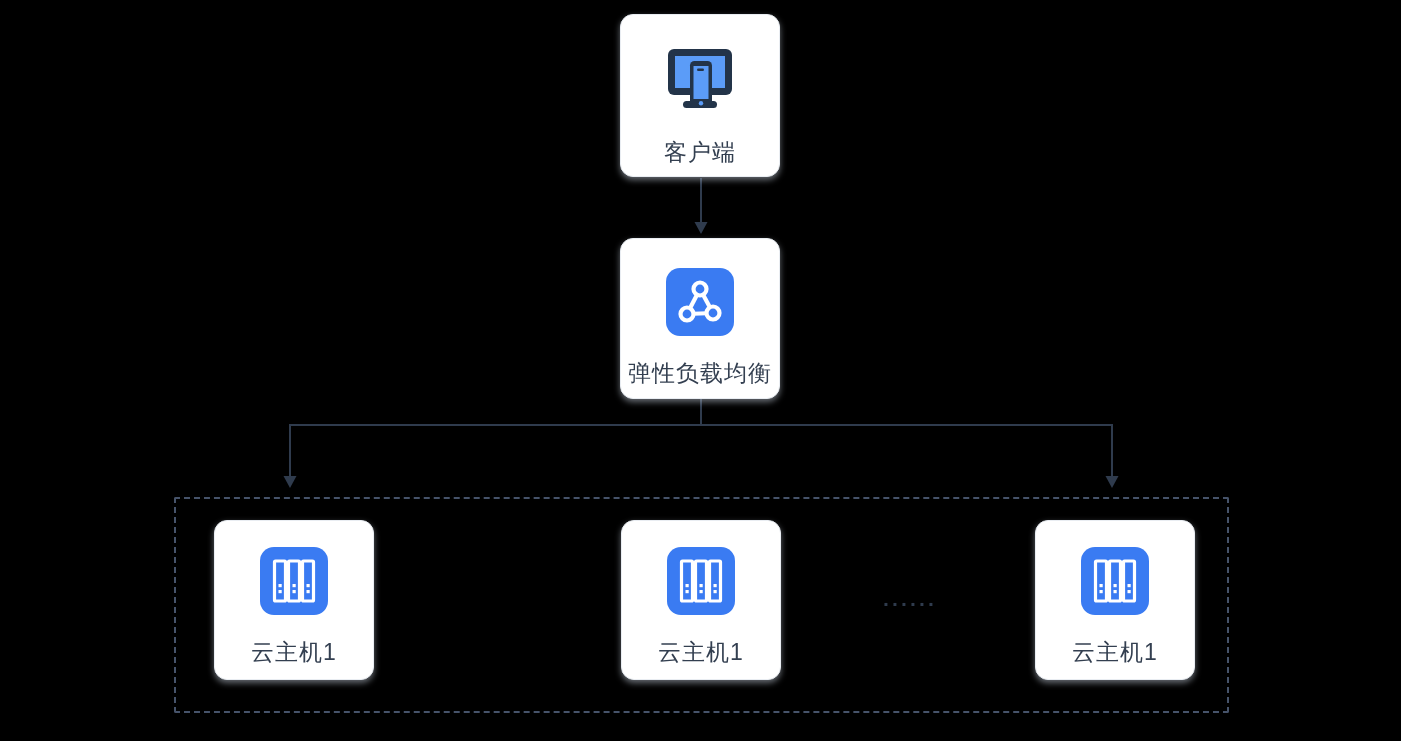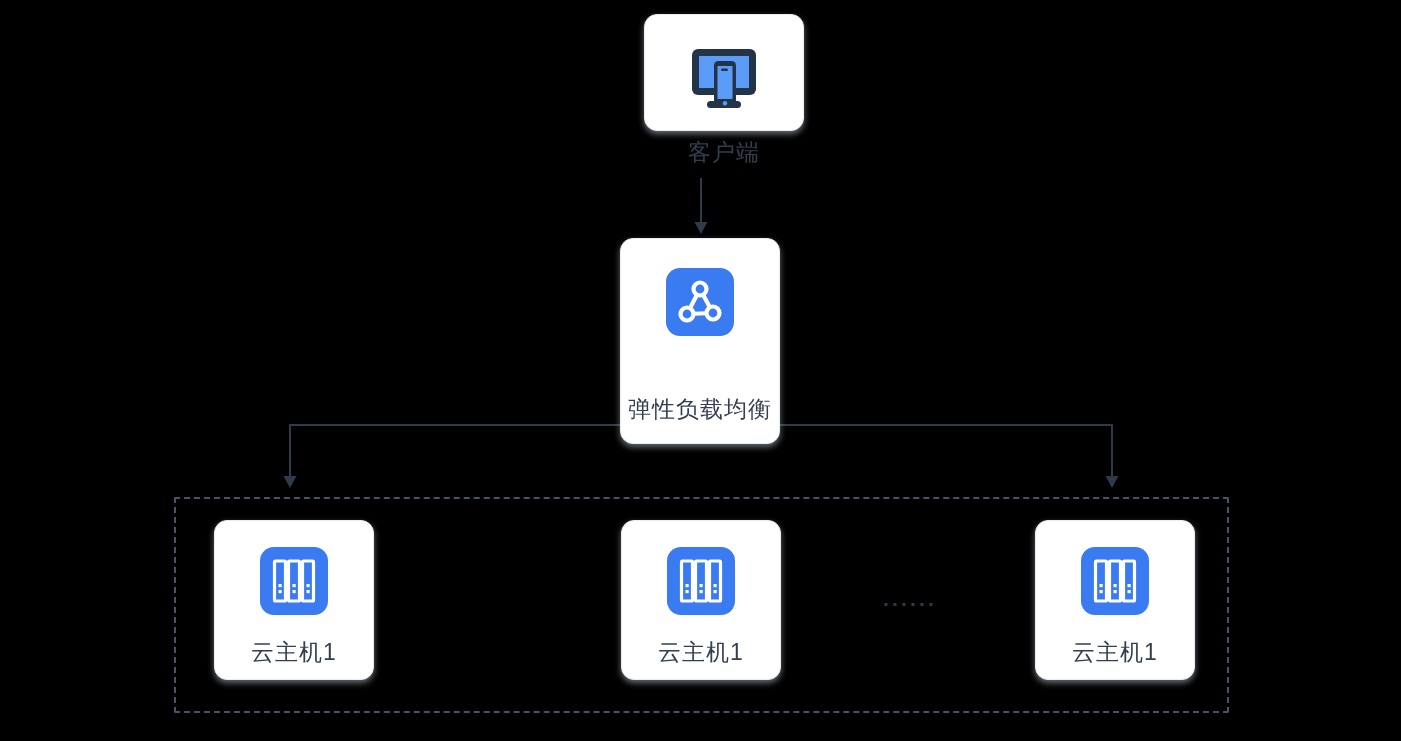--- a/index.html
+++ b/index.html
@@ -26,23 +26,23 @@
     display:flex;flex-direction:column;align-items:center;
     box-sizing:border-box;
   }
   .card .icon-wrap{display:flex;align-items:center;justify-content:center;}
   .card .label{
     color:#333f50;
     font-size:23px;
     letter-spacing:1px;
     white-space:nowrap;
   }
-  .client-card{left:644px;top:14px;height:117px;padding-top:32px;}
+  .client-card{left:620px;top:14px;height:163px;padding-top:32px;}
   .client-card .label{margin-top:26px;}
-  .lb-card{left:620px;top:238px;height:206px;padding-top:29px;gap:36px;}
+  .lb-card{left:620px;top:238px;height:161px;padding-top:29px;}
   .lb-card .label{margin-top:22px;}
   .host-card{top:520px;height:160px;padding-top:26px;}
   .host-card .label{margin-top:22px;}
   .host-1{left:214px;}
   .host-2{left:621px;}
   .host-3{left:1035px;}
   .blue-tile{border-radius:14px;}
   .ellipsis{
     position:absolute;left:875px;top:593px;width:70px;
     text-align:center;

